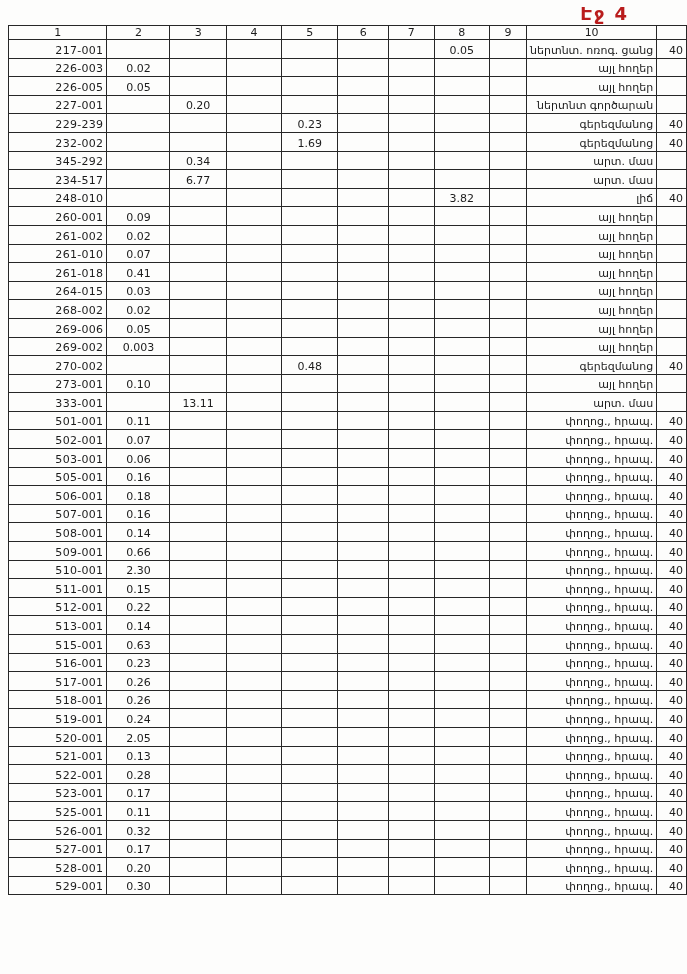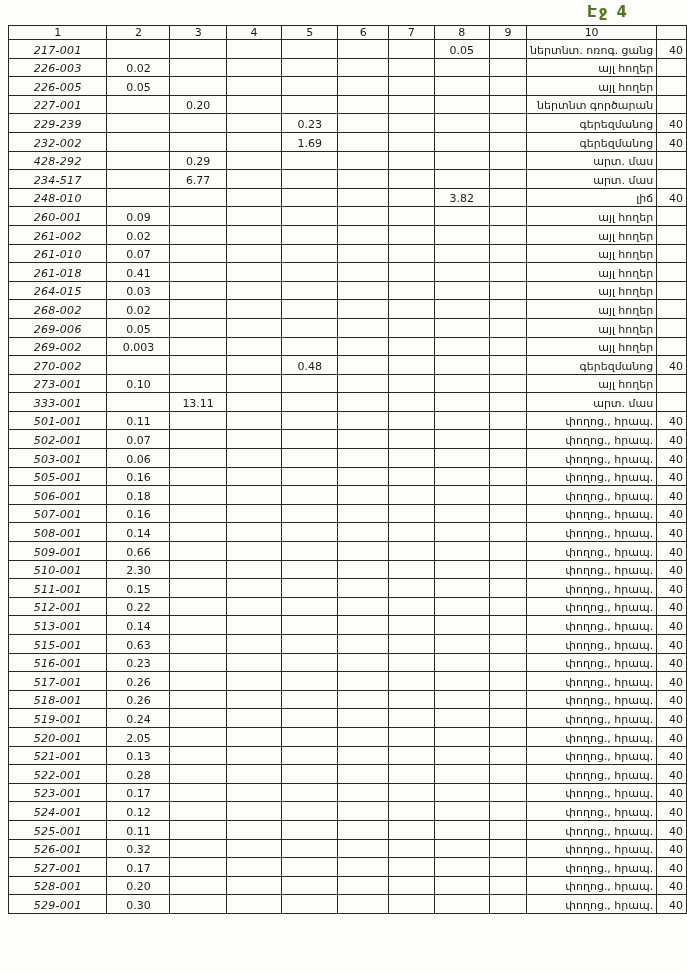--- a/index.html
+++ b/index.html
@@ -10,24 +10,24 @@
     background: #fdfdfc;
     overflow: hidden;
     font-family: "DejaVu Sans", sans-serif;
     position: relative;
     color: #1b1b1b;
   }
   .page-label {
     position: absolute;
     top: 3px;
     right: 58px;
-    font-size: 15px;
+    font-size: 18px;
     font-weight: bold;
     letter-spacing: 2px;
-    color: #4d7c0f;
+    color: #b91c1c;
   }
   table.scan-table {
     position: absolute;
     left: 8px;
     top: 25px;
     border-collapse: collapse;
     table-layout: fixed;
   }
   table.scan-table th,
   table.scan-table td {
@@ -44,24 +44,23 @@
     font-weight: normal;
     text-align: center;
     vertical-align: middle;
     font-size: 11px;
   }
   table.scan-table td {
     height: 16.6px;
     padding-bottom: 1px;
   }
   td.code {
-    text-align: center;
+    text-align: right;
     font-size: 11px;
     letter-spacing: 0.3px;
-    font-style: italic;
   }
   td.val {
     text-align: center;
   }
   td.label-cell {
     text-align: right;
     font-size: 10.5px;
   }
   th.margin-cell, td.margin-cell {
     border: none;
@@ -180,23 +179,23 @@
     <td class="val"></td>
     <td class="val">1.69</td>
     <td class="val"></td>
     <td class="val"></td>
     <td class="val"></td>
     <td class="val"></td>
     <td class="label-cell">գերեզմանոց</td>
     <td class="margin-cell">40</td>
   </tr>
       <tr>
-    <td class="code">428-292</td>
-    <td class="val"></td>
-    <td class="val">0.29</td>
+    <td class="code">345-292</td>
+    <td class="val"></td>
+    <td class="val">0.34</td>
     <td class="val"></td>
     <td class="val"></td>
     <td class="val"></td>
     <td class="val"></td>
     <td class="val"></td>
     <td class="val"></td>
     <td class="label-cell">արտ. մաս</td>
     <td class="margin-cell"></td>
   </tr>
       <tr>
@@ -624,33 +623,20 @@
     <td class="val"></td>
     <td class="val"></td>
     <td class="val"></td>
     <td class="val"></td>
     <td class="label-cell">փողոց., հրապ.</td>
     <td class="margin-cell">40</td>
   </tr>
       <tr>
     <td class="code">523-001</td>
     <td class="val">0.17</td>
-    <td class="val"></td>
-    <td class="val"></td>
-    <td class="val"></td>
-    <td class="val"></td>
-    <td class="val"></td>
-    <td class="val"></td>
-    <td class="val"></td>
-    <td class="label-cell">փողոց., հրապ.</td>
-    <td class="margin-cell">40</td>
-  </tr>
-      <tr>
-    <td class="code">524-001</td>
-    <td class="val">0.12</td>
     <td class="val"></td>
     <td class="val"></td>
     <td class="val"></td>
     <td class="val"></td>
     <td class="val"></td>
     <td class="val"></td>
     <td class="val"></td>
     <td class="label-cell">փողոց., հրապ.</td>
     <td class="margin-cell">40</td>
   </tr>

